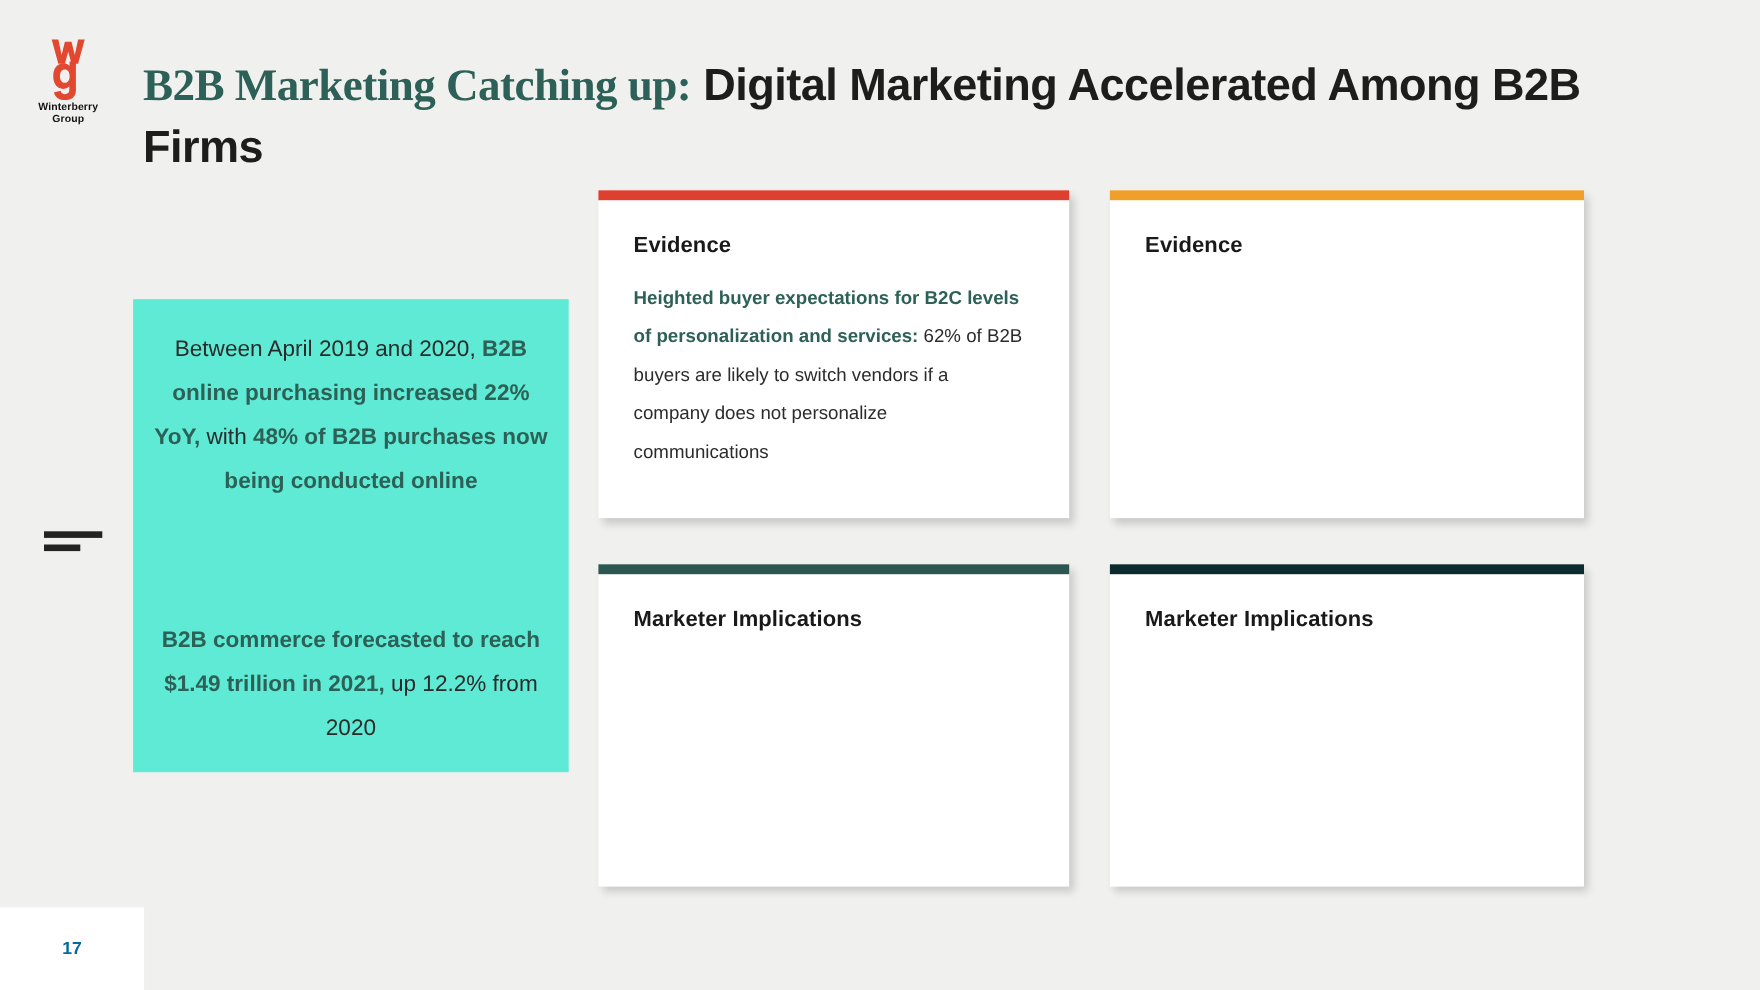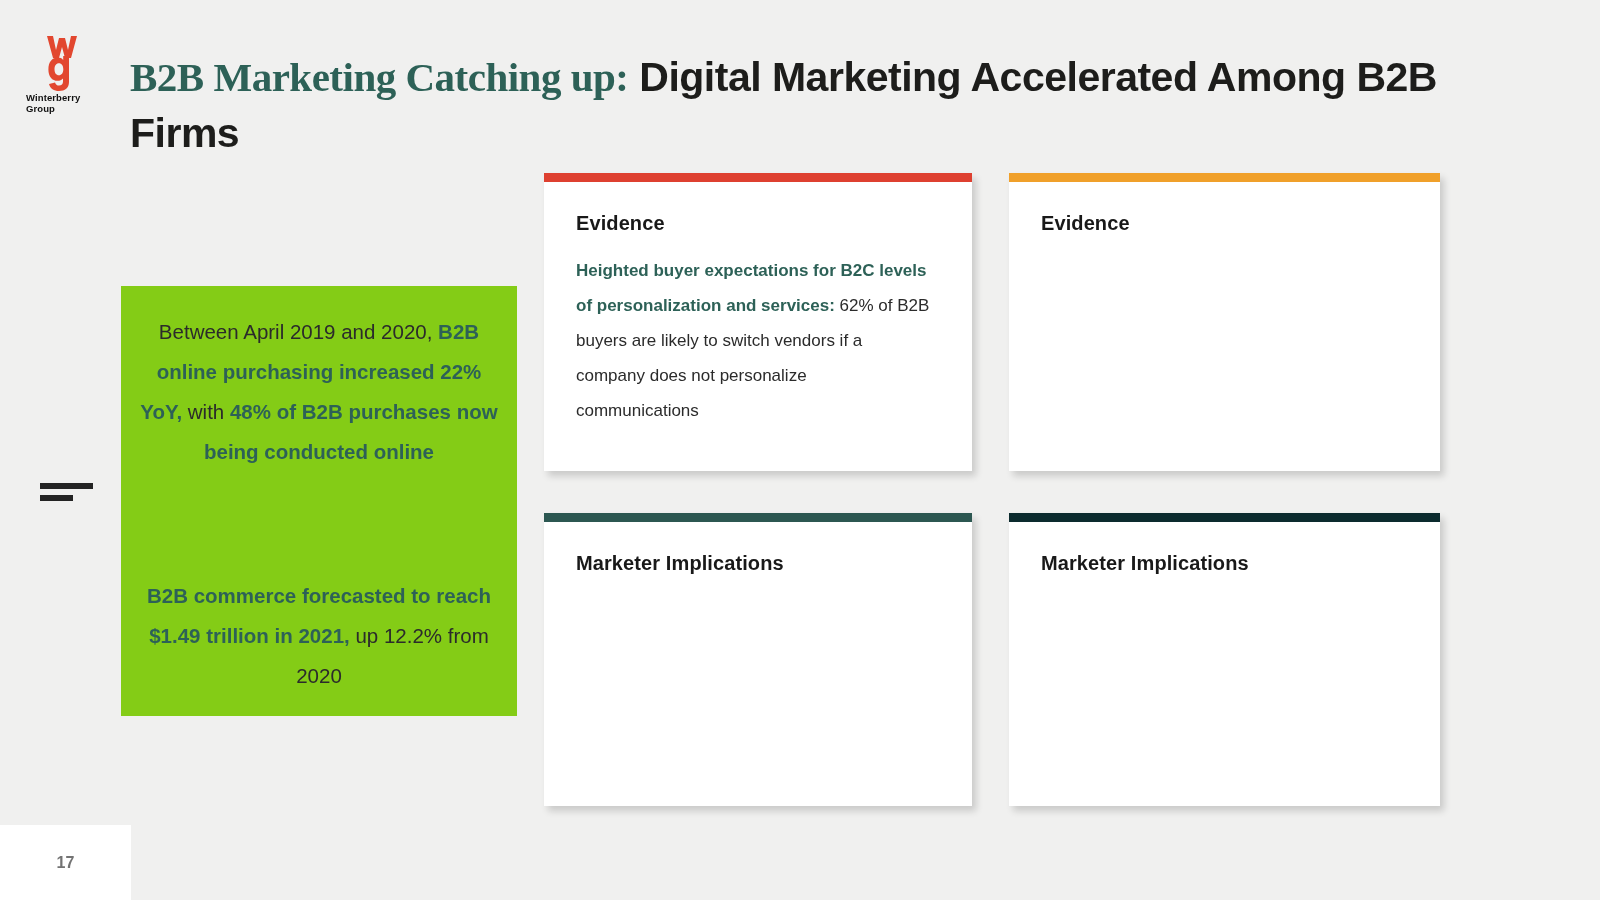--- a/index.html
+++ b/index.html
@@ -19,20 +19,21 @@
     overflow: hidden;
   }
 
   
   .logo {
     position: absolute;
     left: 26px;
     top: 30px;
     width: 72px;
     height: 92px;
+    text-align: center;
   }
   .logo-mark {
     position: relative;
     height: 62px;
     width: 72px;
   }
   .logo-mark svg { display: block; margin: 0 auto; }
   .logo-name {
     font-family: "Liberation Sans", sans-serif;
     font-weight: bold;
@@ -72,24 +73,24 @@
   .dash-short {
     width: 33px;
     height: 6px;
     background: #232323;
   }
 
   
   .left-panel {
     position: absolute;
     left: 121px;
-    top: 286px;
+    top: 272px;
     width: 396px;
     height: 430px;
-    background: #84cc16;
+    background: #5eead4;
     text-align: center;
     padding: 0;
     box-sizing: border-box;
   }
   .left-para {
     position: absolute;
     left: 16px;
     width: 364px;
     font-size: 20.5px;
     line-height: 40px;
@@ -150,21 +151,21 @@
     position: absolute;
     left: 0;
     top: 0;
     width: 131px;
     height: 75px;
     display: flex;
     align-items: center;
     justify-content: center;
     font-size: 16px;
     font-weight: bold;
-    color: #737373;
+    color: #0369a1;
   }
   .source {
     position: absolute;
     left: 131px;
     top: 838px;
     font-size: 13.5px;
     font-style: italic;
     color: #262626;
     letter-spacing: 0.05px;
   }

